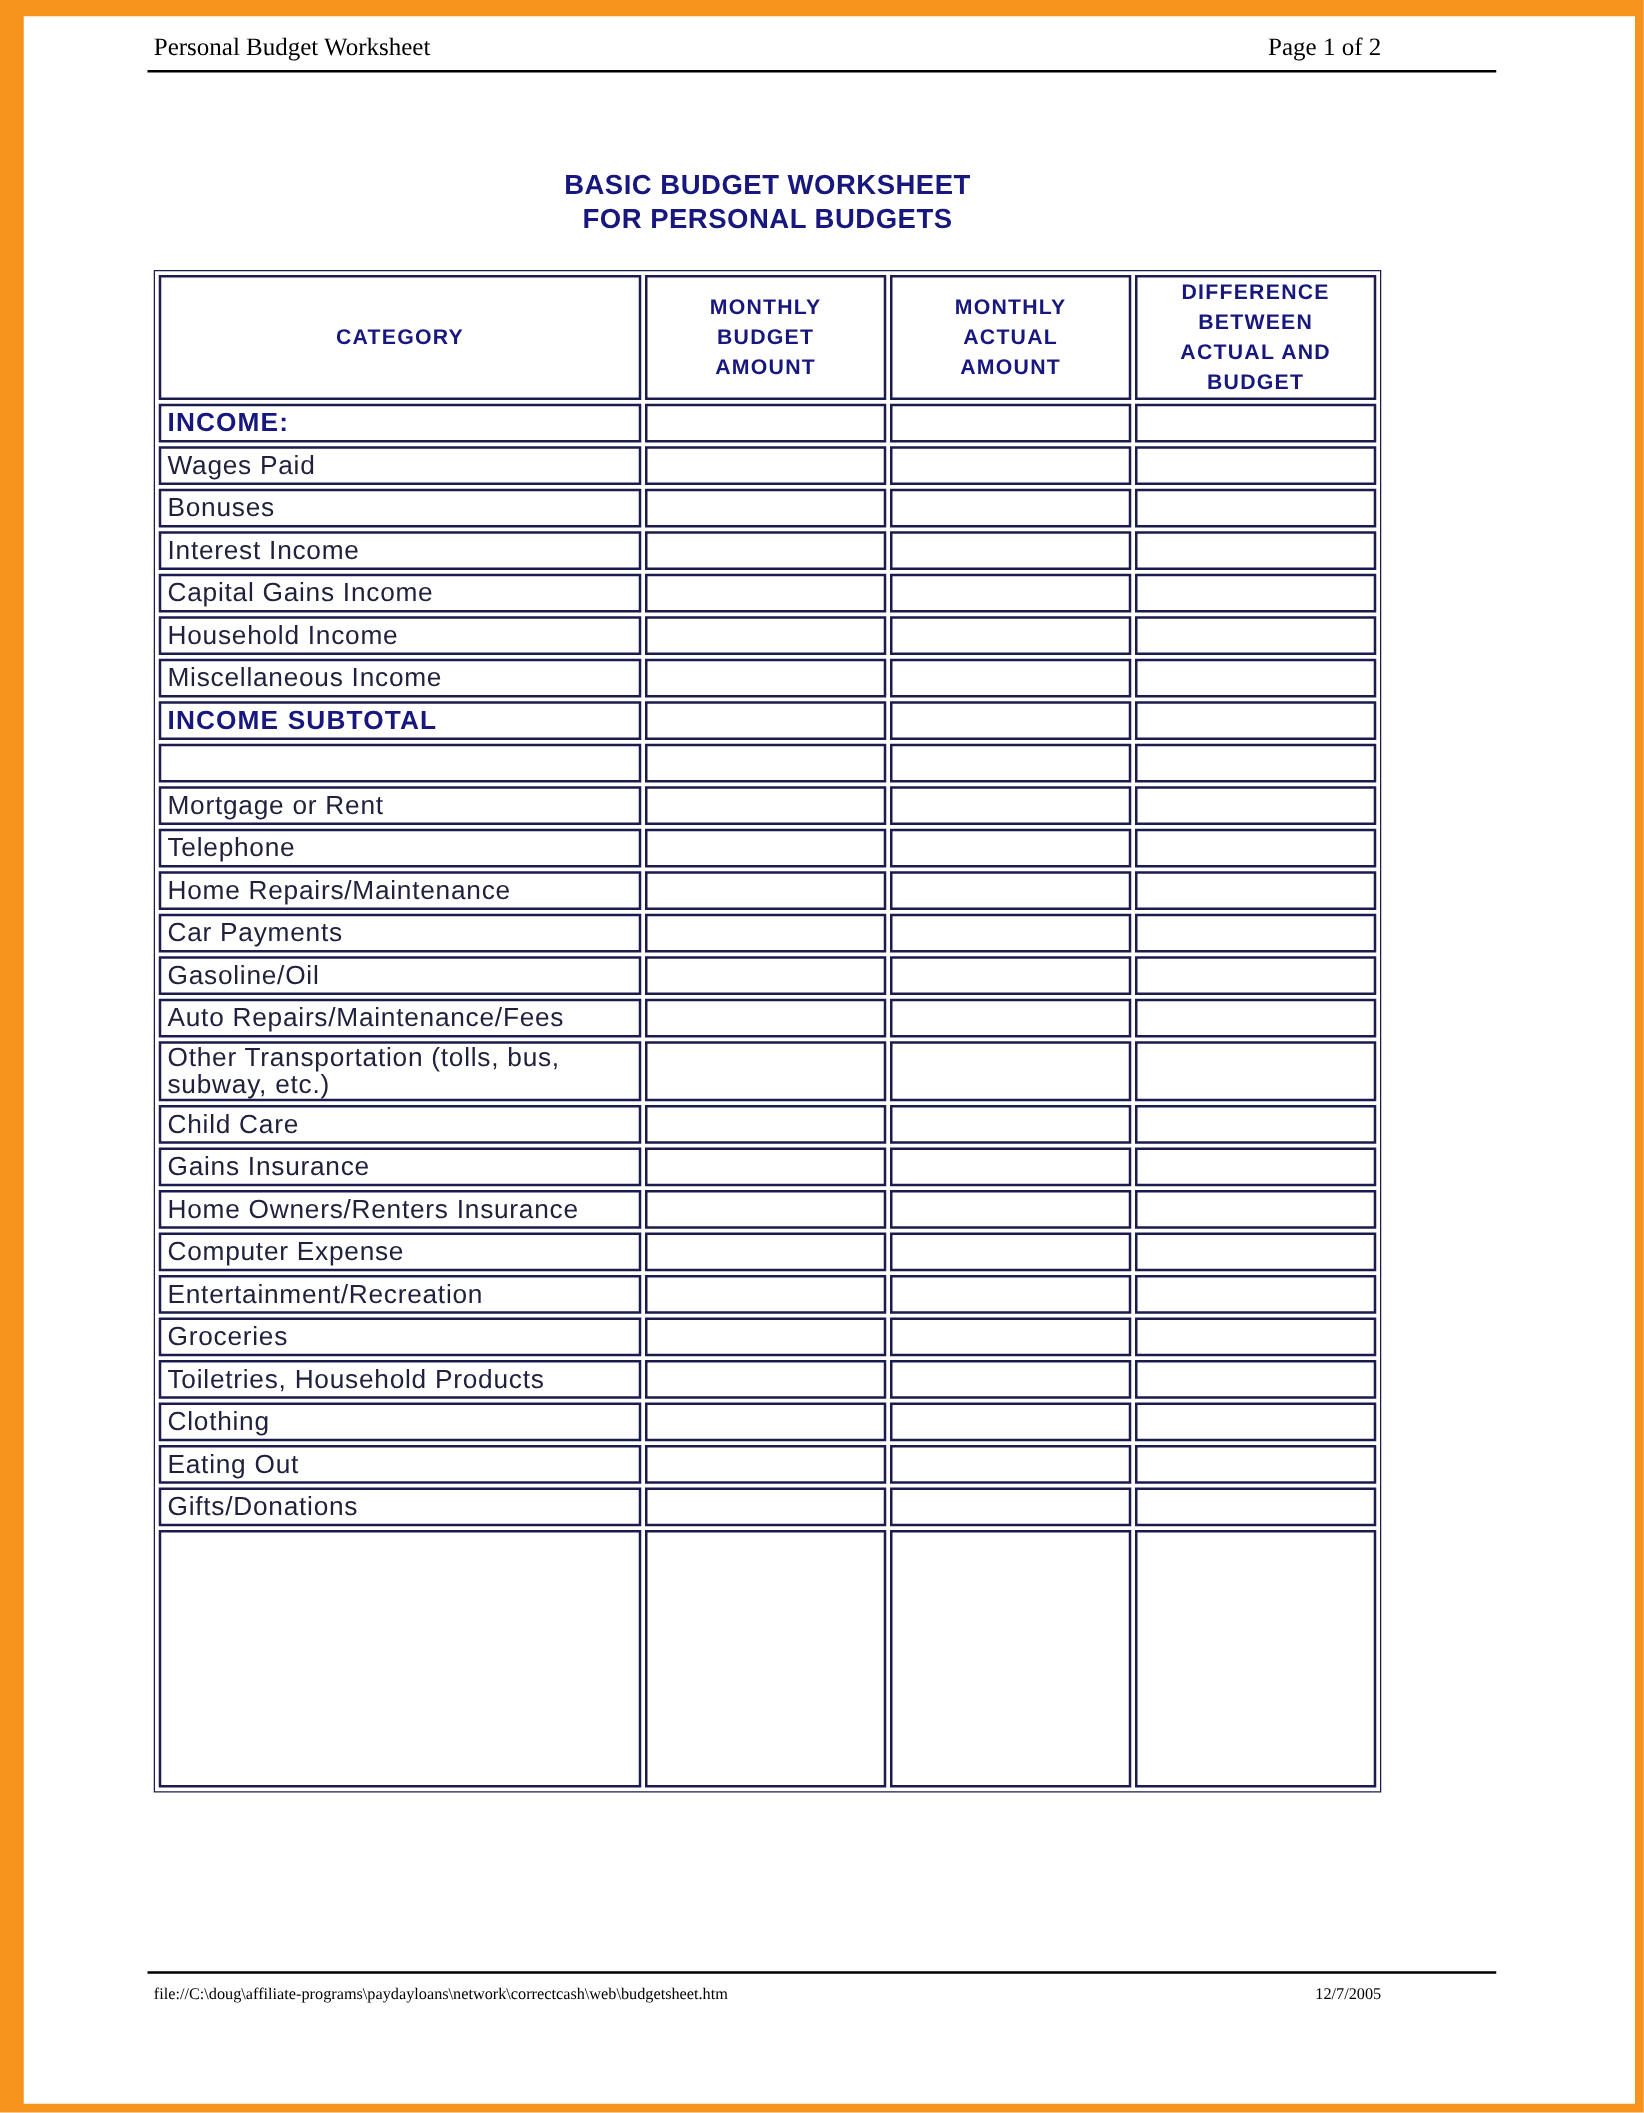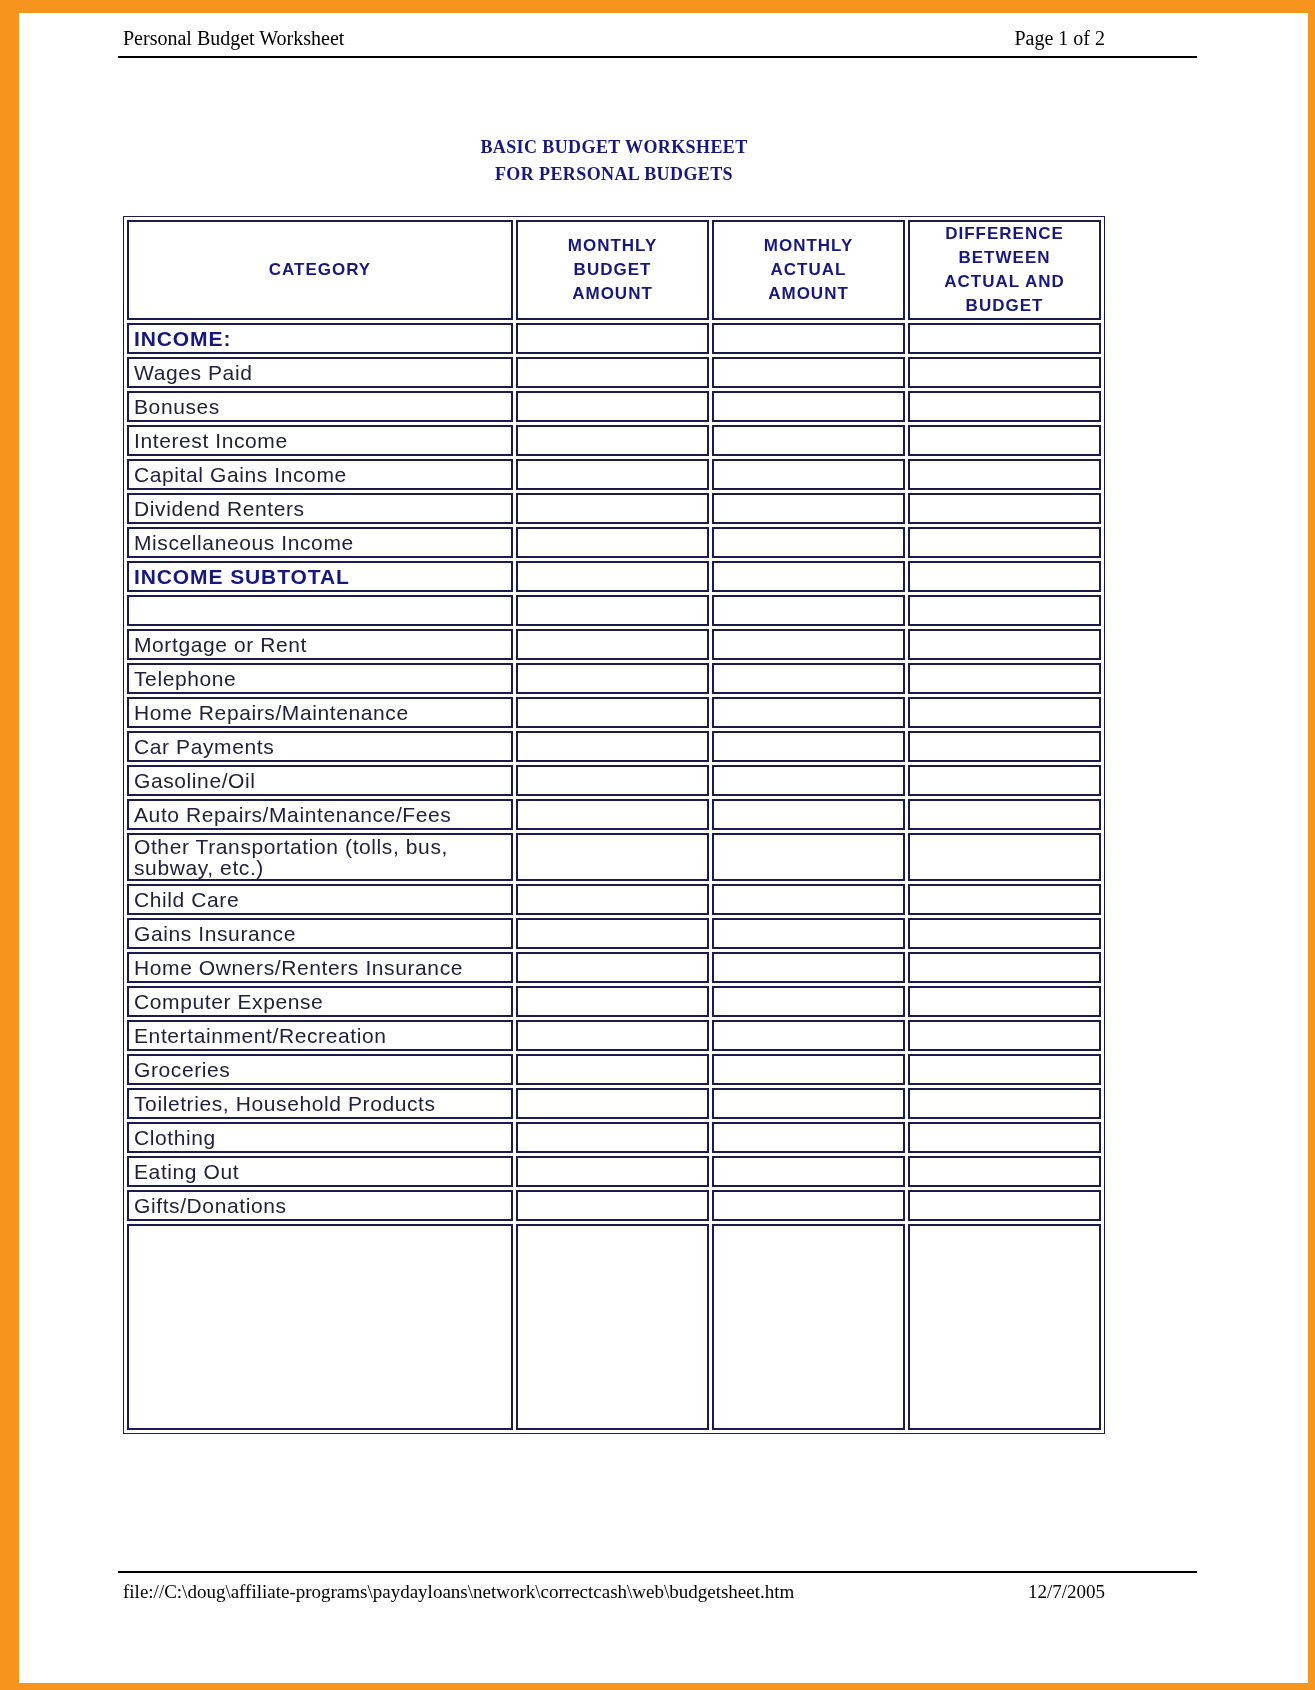--- a/index.html
+++ b/index.html
@@ -35,24 +35,23 @@
     border-bottom:2px solid #000;
     margin-top:6px;
     width:100%;
   }
   .title{
     margin-top:76px;
     width:982px;margin-left:5px;
     text-align:center;
     color:var(--navy,#17177E);
     font-weight:bold;
-    font-size:18px;
+    font-size:22px;
     line-height:27px;
     letter-spacing:0.4px;
-    font-family:Liberation Serif, serif;
   }
   table{
     margin-top:28px;margin-left:5px;
     border-collapse:separate;
     border-spacing:3px;
     border:1px solid var(--border,#1B1B4D);
     width:982px;
     table-layout:fixed;
   }
   col.c-cat{width:40%;}
@@ -92,21 +91,21 @@
   tr.tall td{height:200px;}
   .footer-wrap{
     position:absolute;
     left:99px;right:111px;
     bottom:80px;
   }
   .doc-footer{
     width:982px;margin-left:5px;
     display:flex;justify-content:space-between;
     font-family:"Liberation Serif",serif;
-    font-size:19px;color:#000;
+    font-size:13px;color:#000;
     padding-top:8px;
   }
 </style>
 </head>
 <body>
 
 <div class="frame">
   <div class="page">
 
     <div class="doc-header">
@@ -167,21 +166,21 @@
             <td class="amt"></td>
             <td class="amt"></td>
           </tr>
           <tr>
             <td class="cat">Capital Gains Income</td>
             <td class="amt"></td>
             <td class="amt"></td>
             <td class="amt"></td>
           </tr>
           <tr>
-            <td class="cat">Dividend Renters</td>
+            <td class="cat">Household Income</td>
             <td class="amt"></td>
             <td class="amt"></td>
             <td class="amt"></td>
           </tr>
           <tr>
             <td class="cat">Miscellaneous Income</td>
             <td class="amt"></td>
             <td class="amt"></td>
             <td class="amt"></td>
           </tr>

